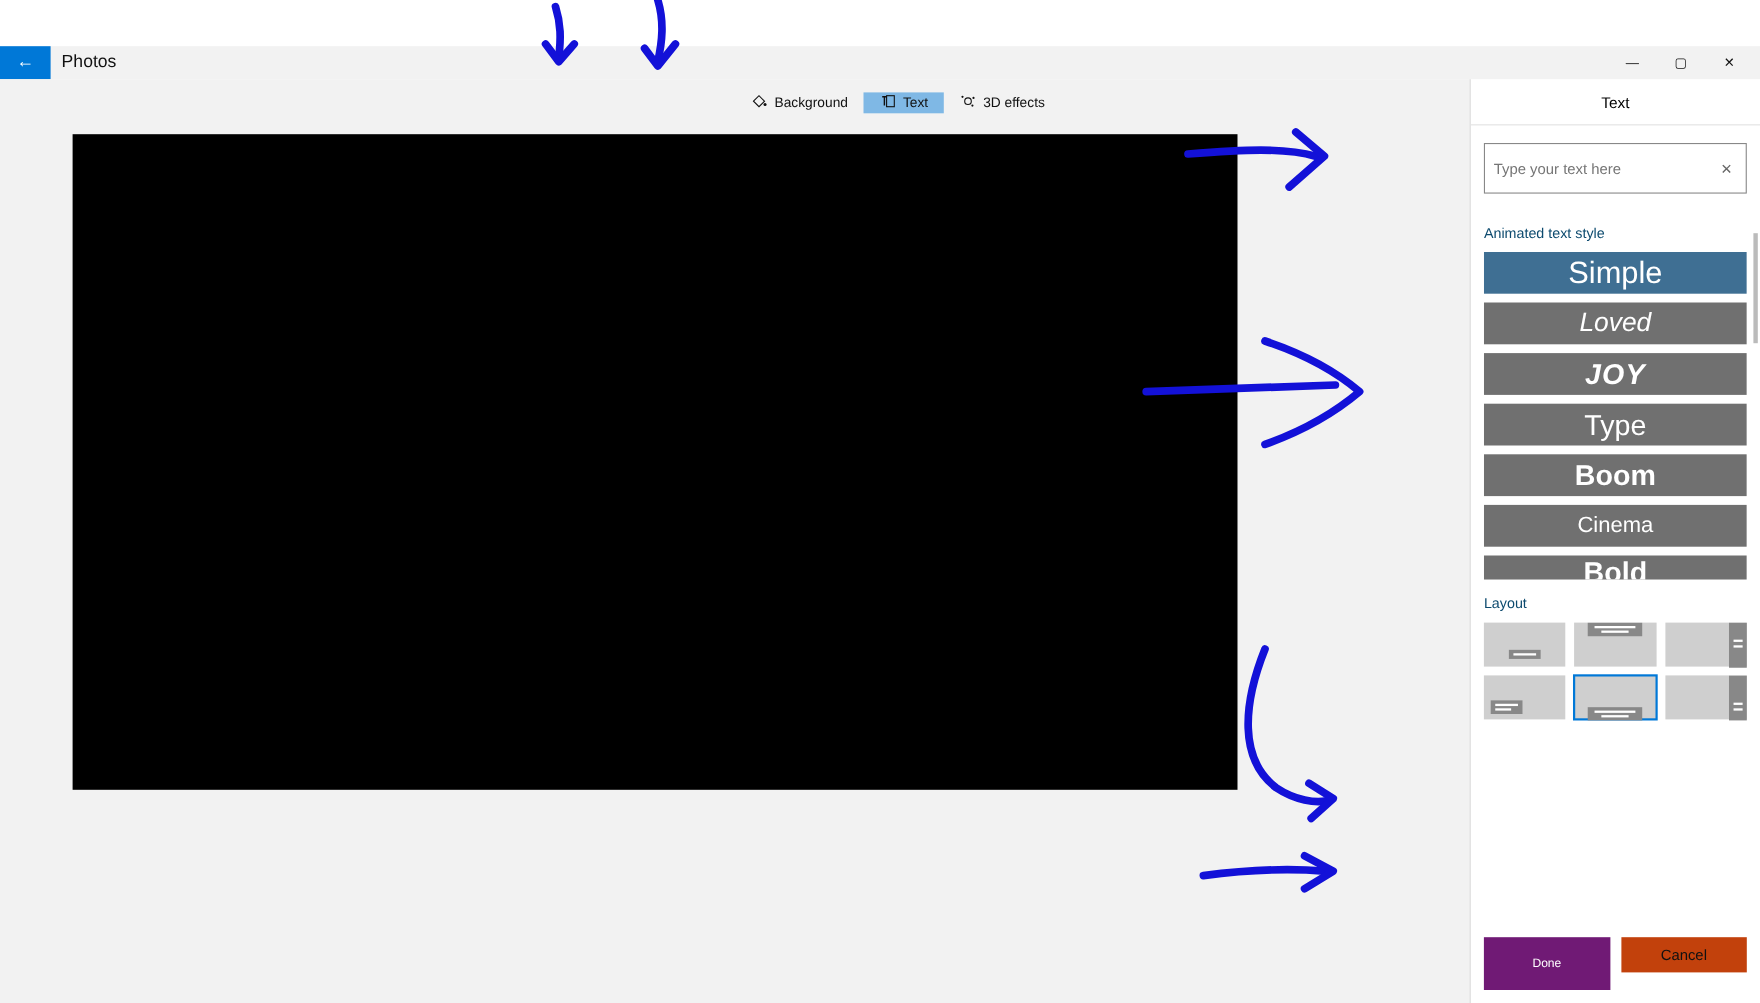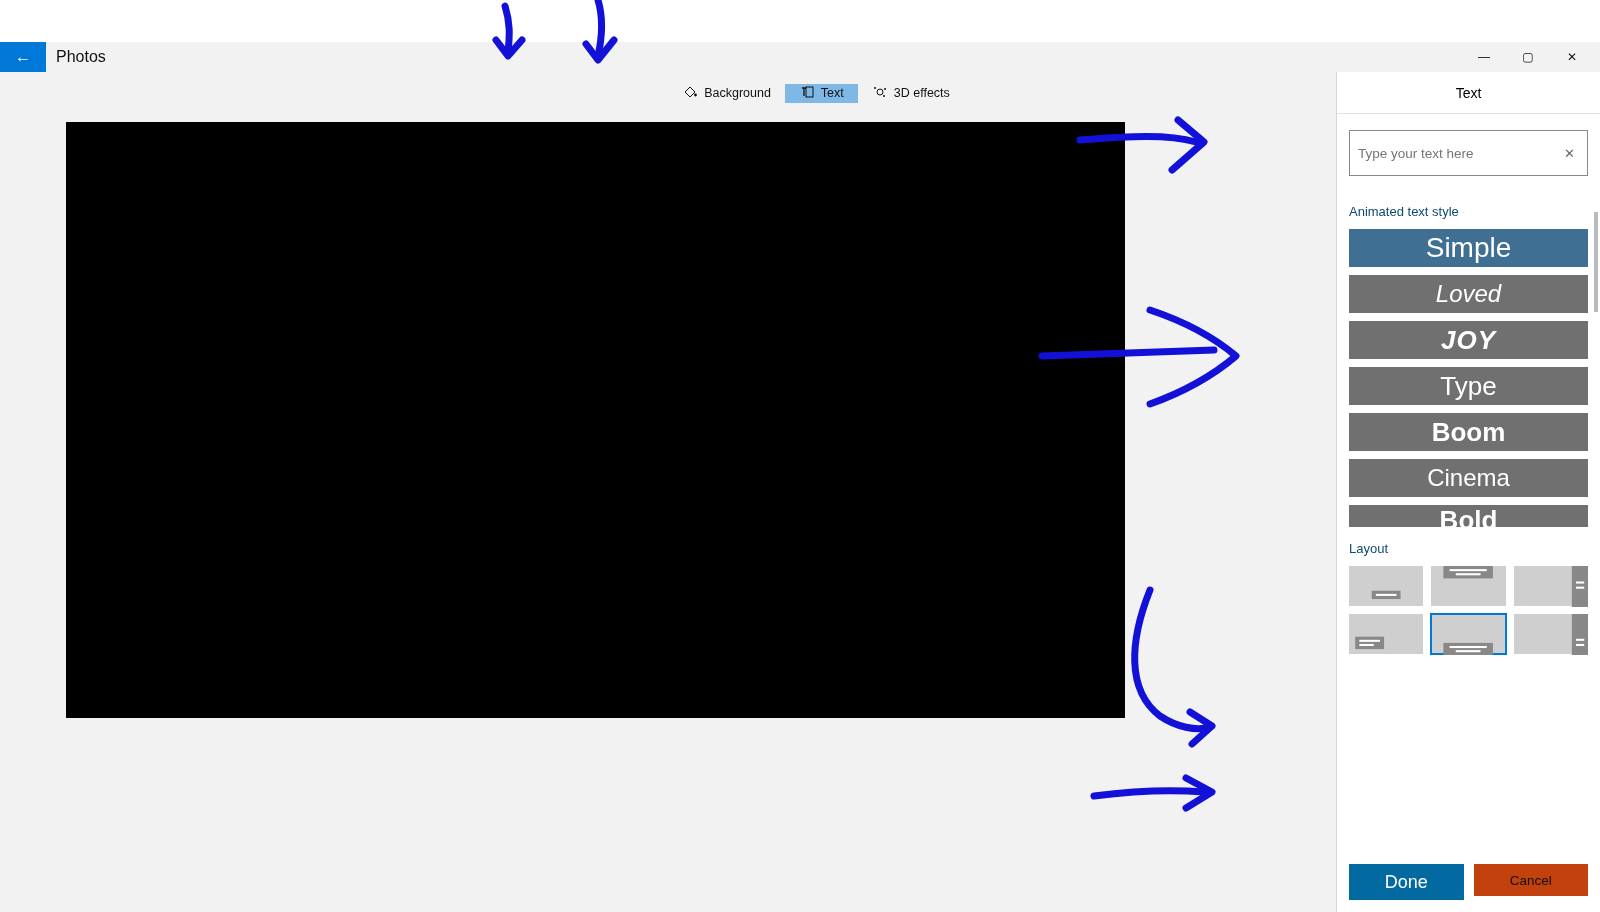--- a/index.html
+++ b/index.html
@@ -77,36 +77,36 @@
   .style-tile {
     height: 38px; display:flex; align-items:center; justify-content:center;
     background: #707070; color:#fff; font-size: 24px; cursor:pointer;
   }
   .style-tile.sel { background:#3f6f93; }
   .style-simple { font-weight:300; font-size: 28px; }
   .style-loved { font-family: "Segoe Script", cursive; font-style: italic; font-size: 24px; }
   .style-joy { font-family: "Arial Black", sans-serif; font-weight: 900; letter-spacing: 1px; font-size: 26px; text-transform: uppercase; font-style: italic;}
   .style-quiet { font-family: Georgia, serif; font-size: 26px; }
   .style-boom { font-family: Arial, sans-serif; font-weight: 700; font-size: 26px; }
-  .style-cinema { font-family: Georgia, serif; font-weight: 300; font-size: 24px; }
+  .style-cinema { font-family: Georgia, serif; font-weight: 300; font-size: 20px; }
   .style-bold { font-family: Arial, sans-serif; font-weight: 900; font-size: 26px; }
   .partial { height:22px; align-items:flex-start; overflow:hidden; }
 
   .layout-section { margin-top: 14px; }
   .layout-grid { display:grid; grid-template-columns: repeat(3, 1fr); gap: 8px; margin-top: 10px; }
   .layout-tile {
     height: 40px; background:#cfcfcf; position:relative; cursor:pointer;
   }
   .layout-tile svg { position:absolute; inset:0; }
   .layout-tile.sel { outline: 2px solid #0078d7; outline-offset: -1px; }
 
   .footer-btns {
     padding: 12px; display:flex; gap: 10px;
   }
-  .btn-done { flex:1; height: 36px; background:#0369a1; color:#fff; border:none; font-size:18px; cursor:pointer; }
+  .btn-done { flex:1; height: 48px; background:#701a75; color:#fff; border:none; font-size:11px; cursor:pointer; }
   .btn-cancel { flex:1; height: 32px; background:#c2410c; color:#111; border:none; font-size:13.5px; cursor:pointer; }
 
   .scroll-track { position:absolute; right:1px; top:140px; width:6px; height:400px; background:transparent; }
   .scroll-thumb { position:absolute; top:0; width:4px; height:100px; background:#bbb; left:1px; }
 </style>
 </head>
 <body>
 
 <div class="titlebar">
   <div class="back-btn">

